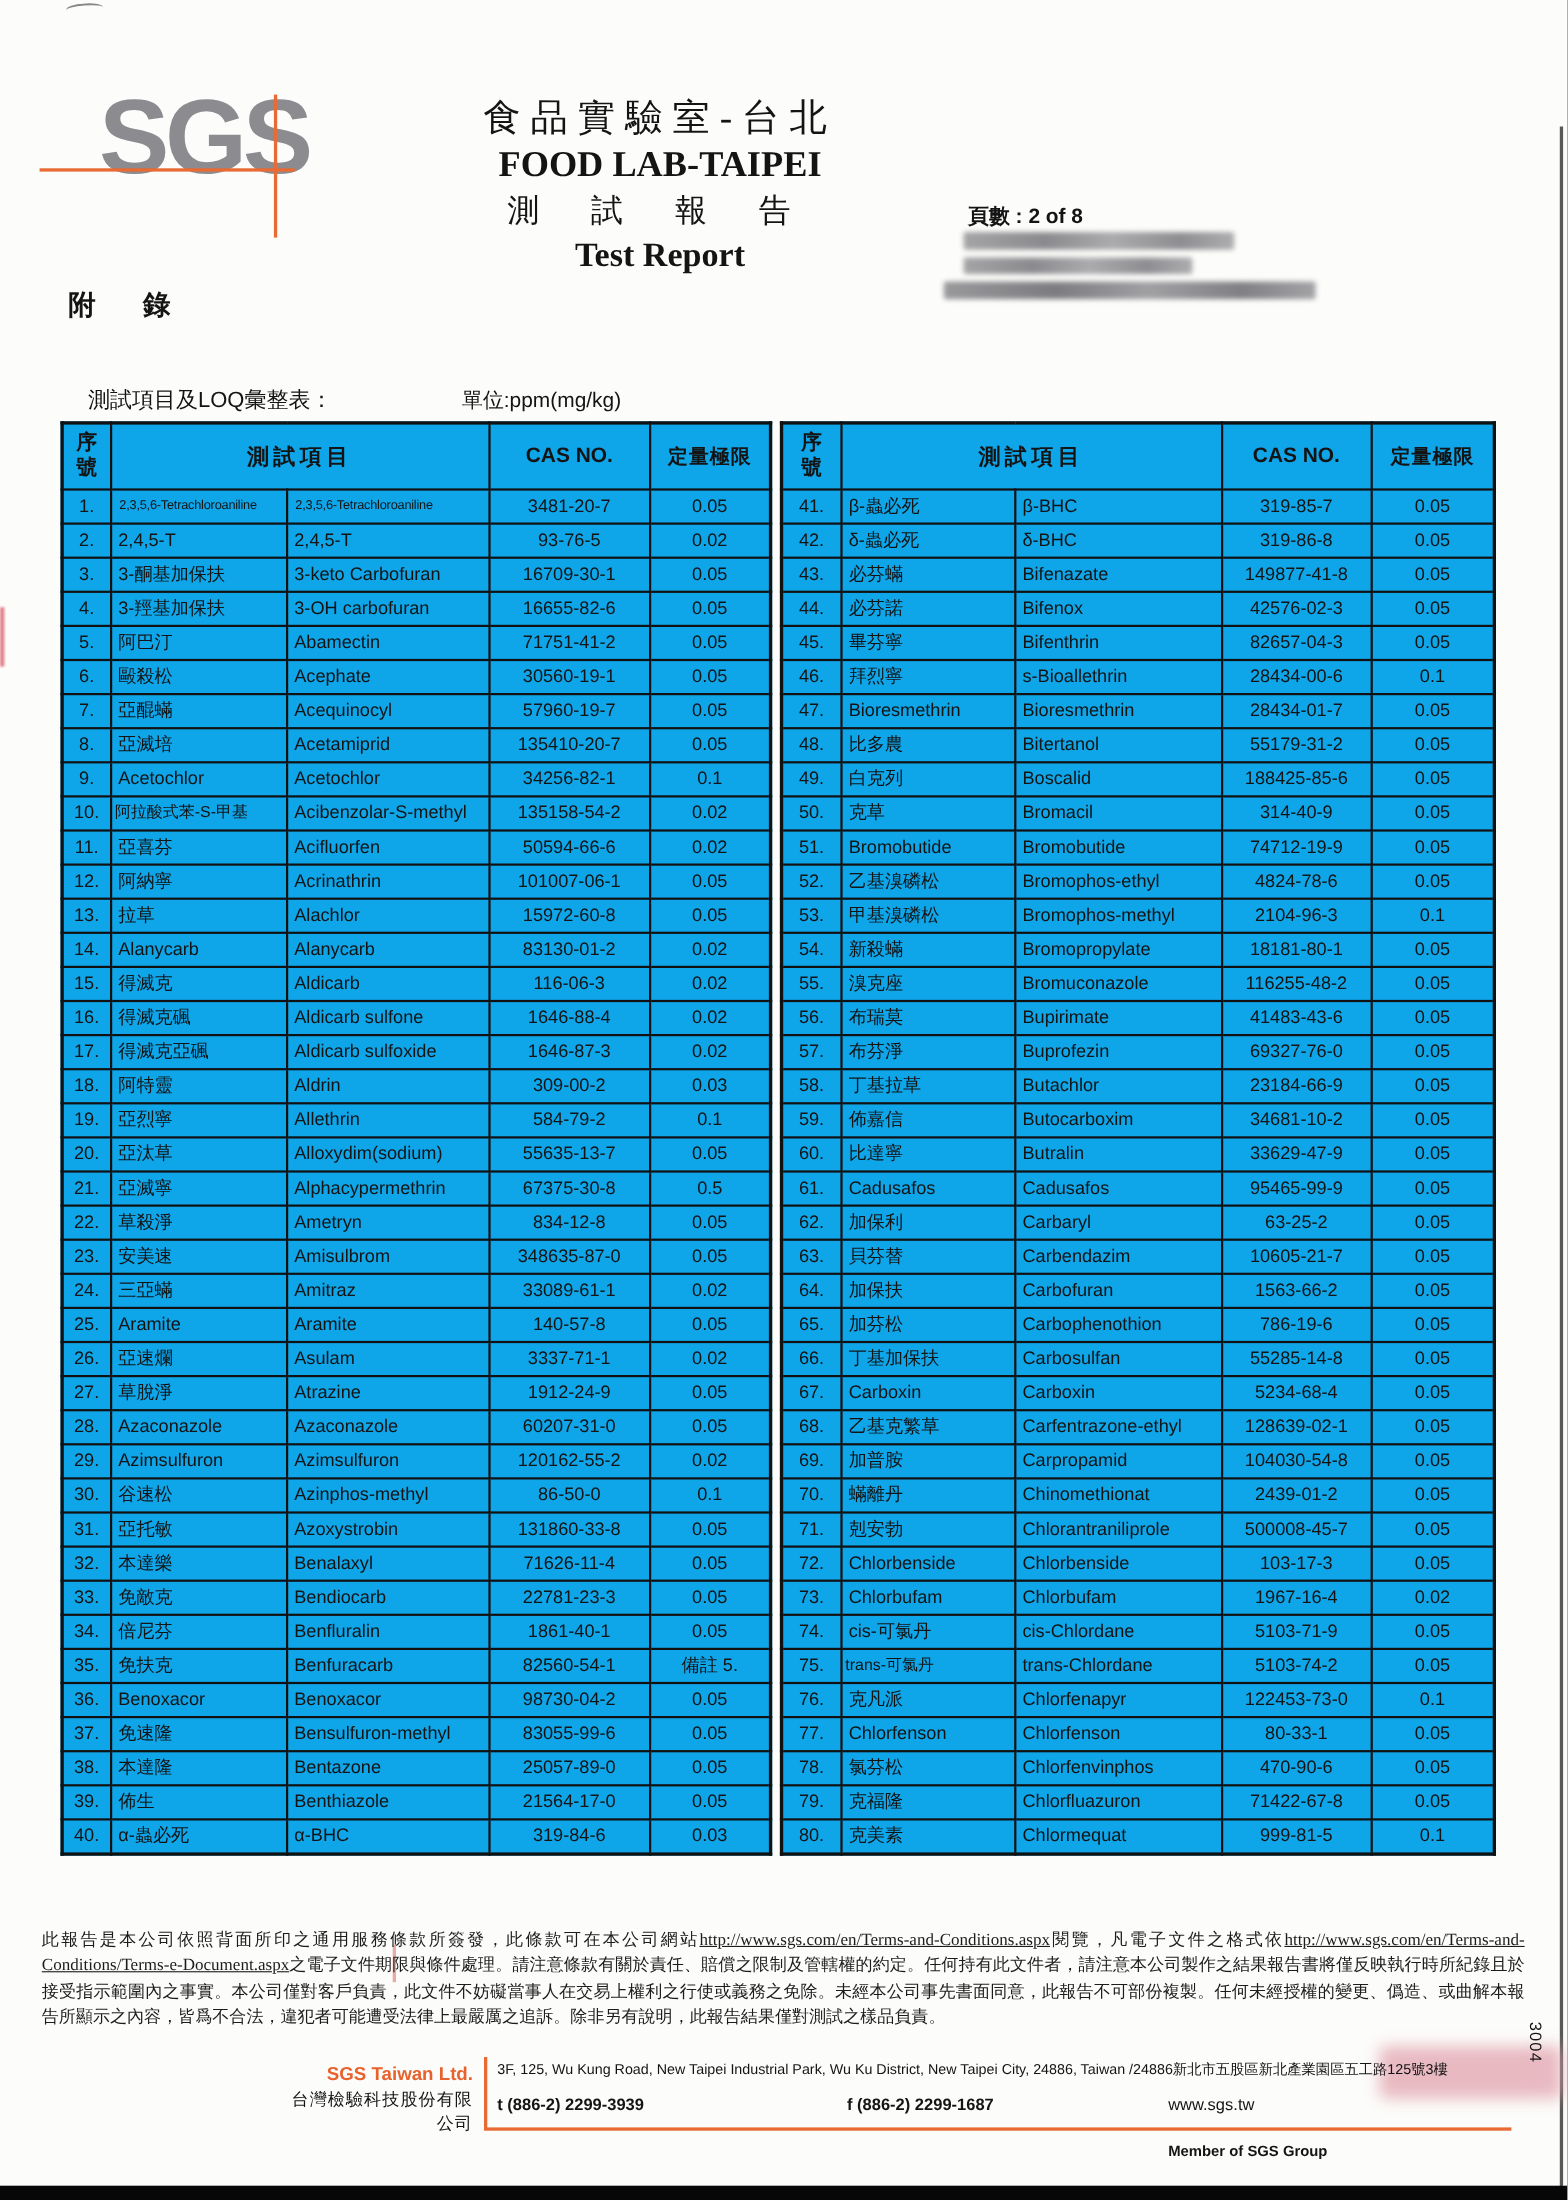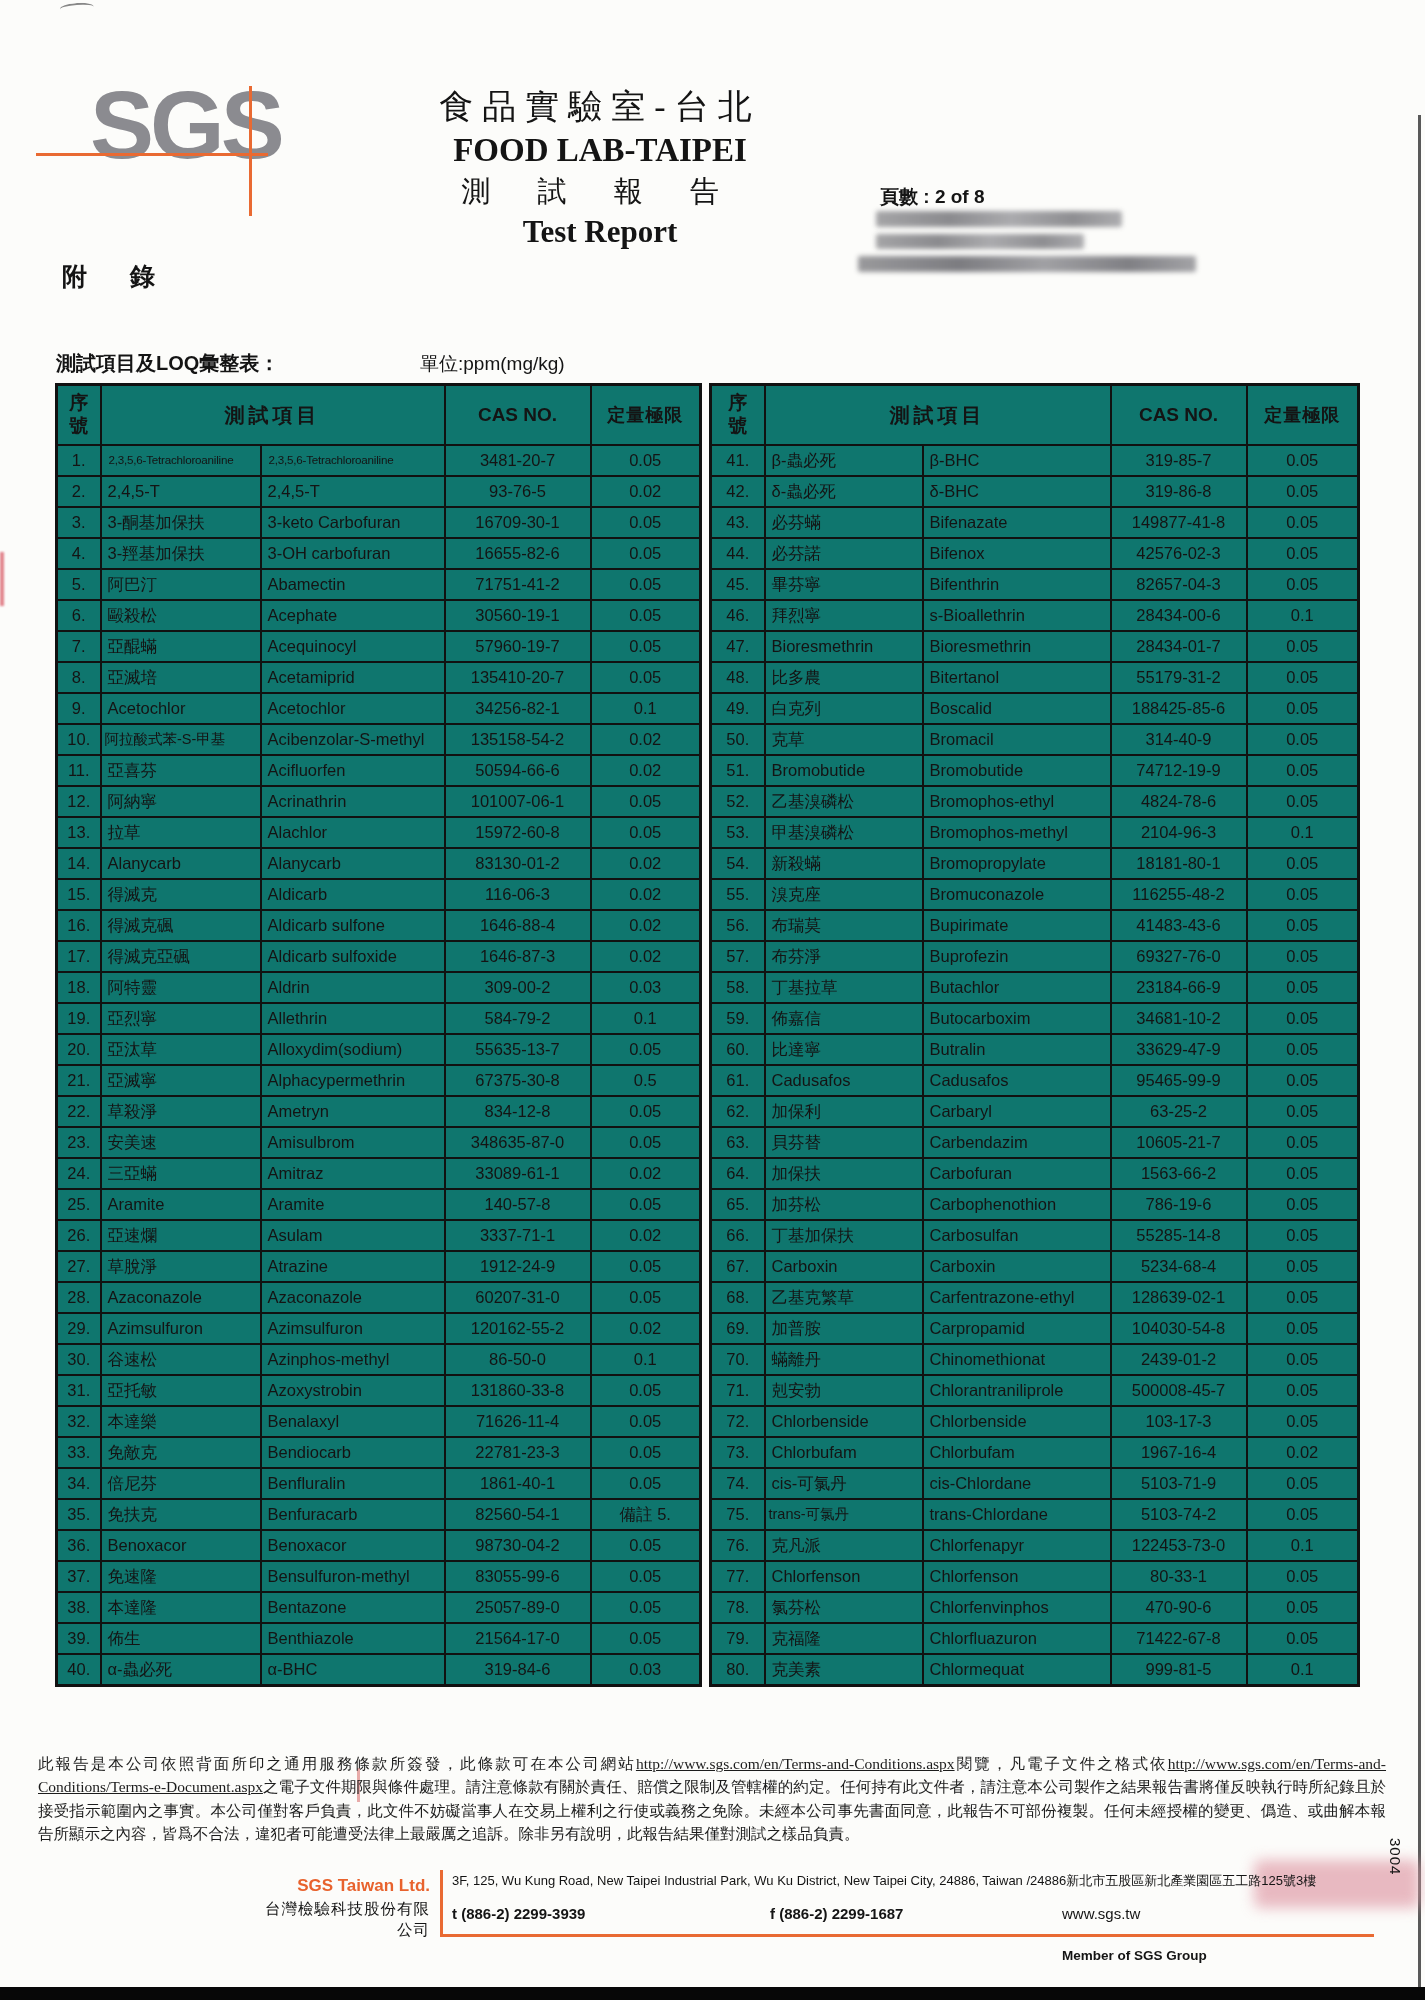--- a/index.html
+++ b/index.html
@@ -20,27 +20,27 @@
 
   .pageno{position:absolute;left:880px;top:184px;font-size:19px;font-weight:bold;}
   .redact{position:absolute;background:linear-gradient(90deg,#8f8f92,#6f6f74 30%,#97979b 55%,#737378 80%,#9a9a9e);
           filter:blur(2.5px);opacity:.8;border-radius:2px;}
   .r1{left:876px;top:211px;width:246px;height:16px;}
   .r2{left:876px;top:234px;width:208px;height:15px;}
   .r3{left:858px;top:256px;width:338px;height:16px;opacity:.9;}
 
   .appendix{position:absolute;left:62px;top:260px;font-size:25px;font-weight:bold;letter-spacing:18px;}
 
-  .caption{position:absolute;left:56px;top:350px;font-size:20px;font-weight:bold;
+  .caption{position:absolute;left:80px;top:350px;font-size:20px;font-weight:normal;
            border-bottom:2.5px solid #141414;padding-bottom:16px;}
   .unit{position:absolute;left:420px;top:351px;font-size:19px;text-align:right;}
 
   
   .tables{position:absolute;left:55px;top:383px;display:flex;gap:7px;}
-  table{border-collapse:collapse;table-layout:fixed;background:#0f766e;}
+  table{border-collapse:collapse;table-layout:fixed;background:#0ea5e9;}
   table{border:3px solid #111;}
   th,td{border:2px solid #111;overflow:hidden;}
   th{height:58px;font-size:20px;font-weight:bold;padding:0;}
   .th-no{font-size:19px;line-height:1.2;padding:0 11px;word-break:break-all;}
   .th-item{letter-spacing:4px;margin-left:21px;}
   .th-cas{font-size:19px;white-space:nowrap;}
   .th-loq{font-size:18px;white-space:nowrap;letter-spacing:1px;}
   td{height:29px;font-size:16.5px;line-height:1.05;padding:0 4px;white-space:nowrap;}
   td.c0{text-align:center;padding:0 2px;}
   td.c1,td.c2{text-align:left;padding-left:6px;}

